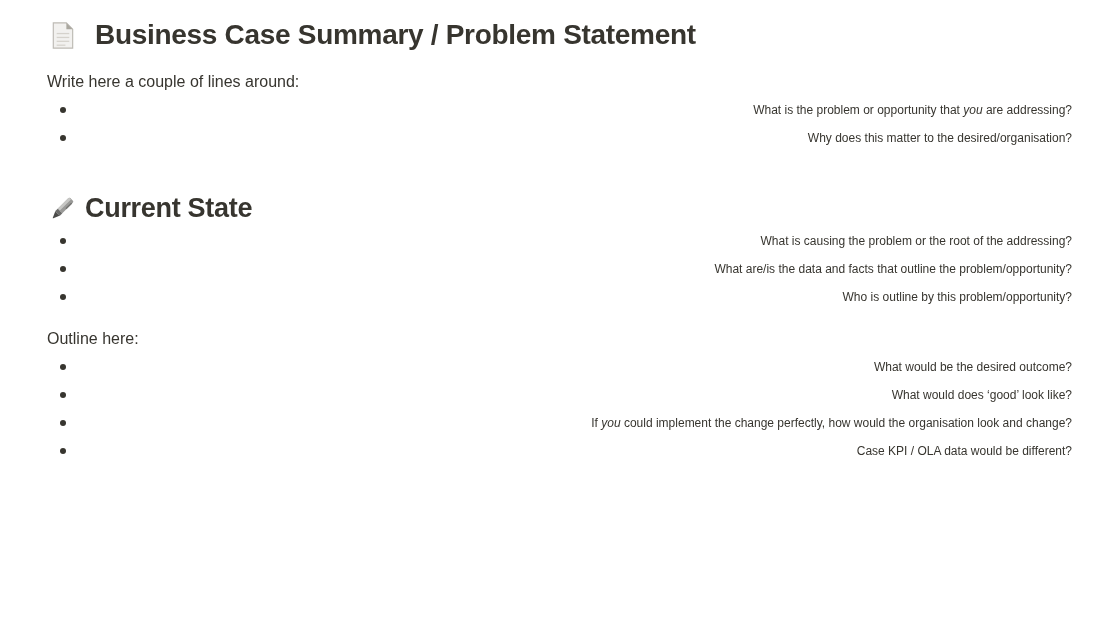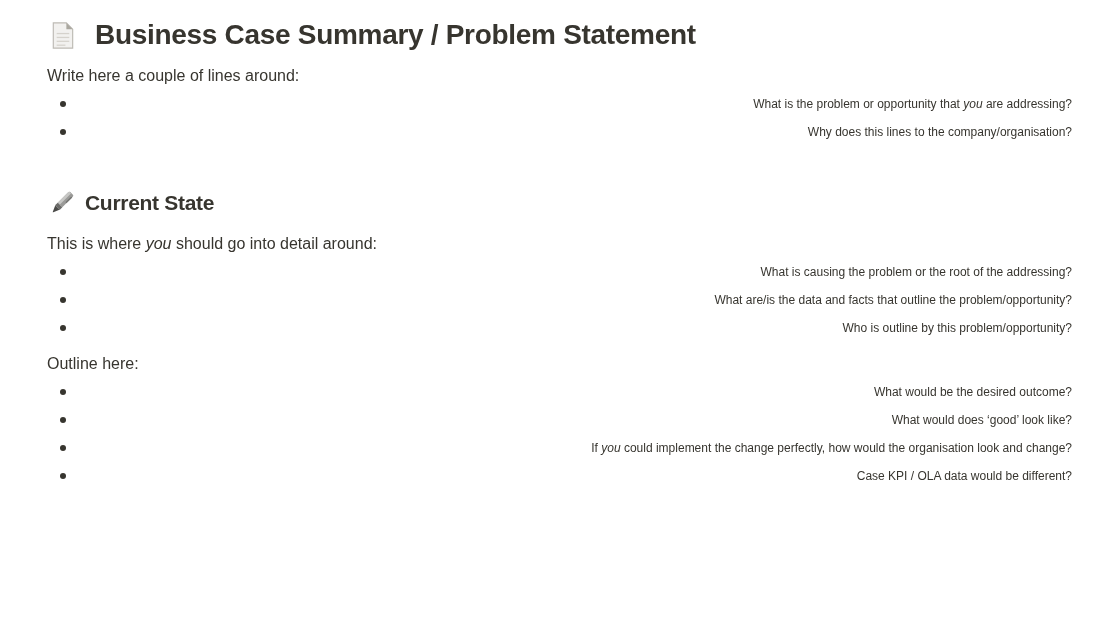--- a/index.html
+++ b/index.html
@@ -11,28 +11,28 @@
     overflow: hidden;
   }
   .page { padding: 18px 40px 0 47px; }
 
   .h1 {
     font-size: 28px; line-height: 34px; font-weight: 700;
     letter-spacing: -0.3px;
     margin: 0; display: flex; align-items: center; gap: 17px;
   }
   .h2 {
-    font-size: 21px; line-height: 33px; font-weight: 700;
+    font-size: 27px; line-height: 33px; font-weight: 700;
     letter-spacing: -0.3px;
     margin: 42px 0 0 0; display: flex; align-items: center; gap: 8px; text-align: right;
   }
   .icon { display: inline-flex; flex: 0 0 auto; }
   .icon svg { display: block; }
 
-  .para { font-size: 16px; line-height: 24px; margin: 12px 0 0 0; }
+  .para { font-size: 16px; line-height: 24px; margin: 18px 0 0 0; }
   .h2 + .para { margin-top: 13px; }
 
   .list { list-style: none; margin: 0; padding: 0; }
   .li {
     font-size: 12px; line-height: 24px;
     margin-top: 4px; padding-left: 28px; position: relative; text-align: right;
   }
   .li::before {
     content: ""; position: absolute; left: 13px; top: 9px;
     width: 6px; height: 6px; border-radius: 50%; background: #37352f;
@@ -57,39 +57,38 @@
           </g>
         </svg>
       </span>
       <span>Business Case Summary / Problem Statement</span>
     </h1>
 
   <p class="para"><span>Write here a couple of lines around:</span><em></em><span></span></p>
 
   <ul class="list">
     <li class="li"><span>What is the problem or opportunity that </span><em>you</em><span> are addressing?</span></li>
-    <li class="li"><span>Why does this lines to the company/organisation?</span><em></em><span></span></li>
+    <li class="li"><span>Why does this matter to the desired/organisation?</span><em></em><span></span></li>
   </ul>
 
   <h2 class="h2">
       <span class="icon">
         <svg width="30" height="30" viewBox="0 0 32 32">
           <g transform="rotate(45 16 16)">
             <path d="M12.5 3.5 Q12.5 1.5 14 1.5 H18 Q19.5 1.5 19.5 3.5 V19 H12.5 Z" fill="#9a9a98"></path>
             <path d="M13.5 2 H15.5 V19 H12.5 V3.5 Q12.5 2 13.5 2 Z" fill="#c7c7c5"></path>
             <rect x="18" y="4" width="1.6" height="9" rx="0.8" fill="#757573"></rect>
             <rect x="12.5" y="19" width="7" height="4" fill="#6b6b69"></rect>
             <path d="M12.8 23 H19.2 L16.4 29.5 Q16 30.3 15.6 29.5 Z" fill="#4a4a48"></path>
           </g>
         </svg>
       </span>
       <span>Current State</span>
     </h2>
 
-  <p class="para"><span>This is where </span><em>you</em><span> should go into detail around:</span></p>
 
   <ul class="list">
     <li class="li"><span>What is causing the problem or the root of the addressing?</span><em></em><span></span></li>
     <li class="li"><span>What are/is the data and facts that outline the problem/opportunity?</span><em></em><span></span></li>
     <li class="li"><span>Who is outline by this problem/opportunity?</span><em></em><span></span></li>
   </ul>
 
 
   <p class="para"><span>Outline here:</span><em></em><span></span></p>
 

